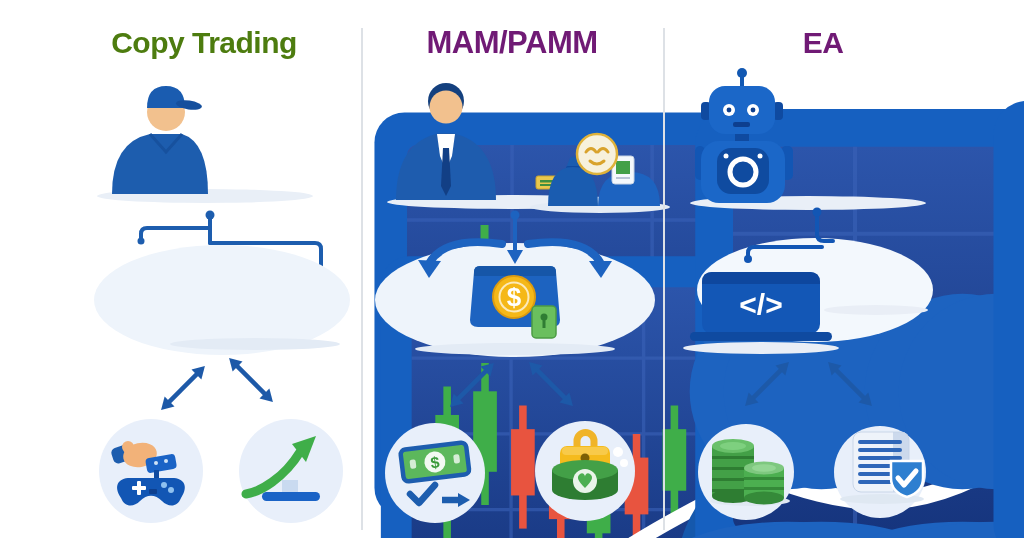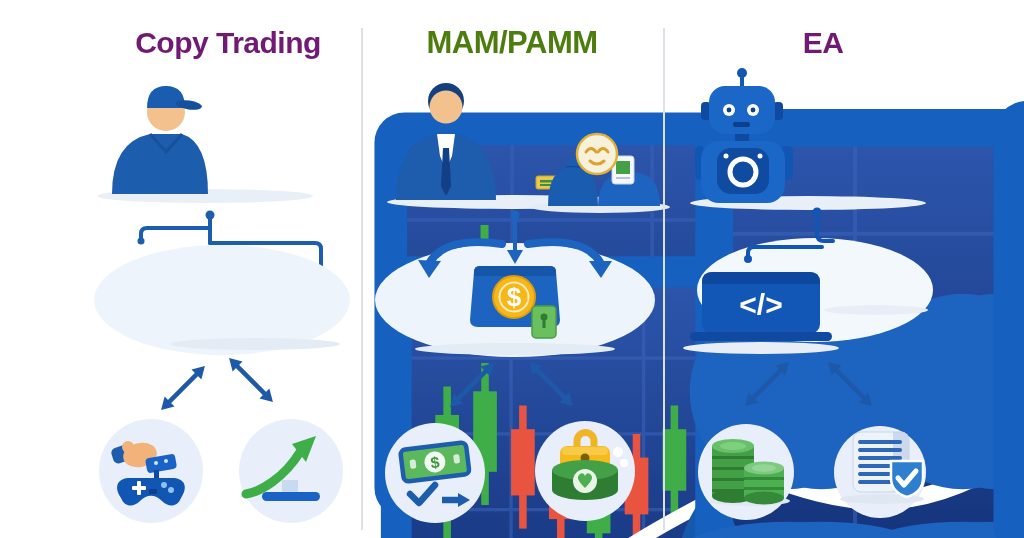--- a/index.html
+++ b/index.html
@@ -6,22 +6,22 @@
   .canvas{
     position:relative;width:1024px;height:538px;background:#ffffff;
     overflow:hidden;font-family:"Liberation Sans",sans-serif;
   }
   .divider{position:absolute;top:28px;height:502px;width:2px;background:#dde1e6;}
   .col-title{
     position:absolute;top:22px;height:42px;margin:0;
     display:flex;align-items:center;justify-content:center;
     font-weight:bold;font-size:30px;letter-spacing:-0.5px;
   }
-  .t1{left:78px;width:300px;color:#701a75;}
-  .t2{left:380px;width:264px;color:#4d7c0f;font-size:31px;}
+  .t1{left:54px;width:300px;color:#4d7c0f;}
+  .t2{left:380px;width:264px;color:#701a75;font-size:31px;}
   .t3{left:673px;width:300px;color:#701a75;}
   svg text{font-family:"Liberation Sans",sans-serif;}
 </style>
 </head>
 <body>
 
 <div class="canvas">
 
   <h2 class="col-title t1">Copy Trading</h2>
   <h2 class="col-title t2">MAM/PAMM</h2>

